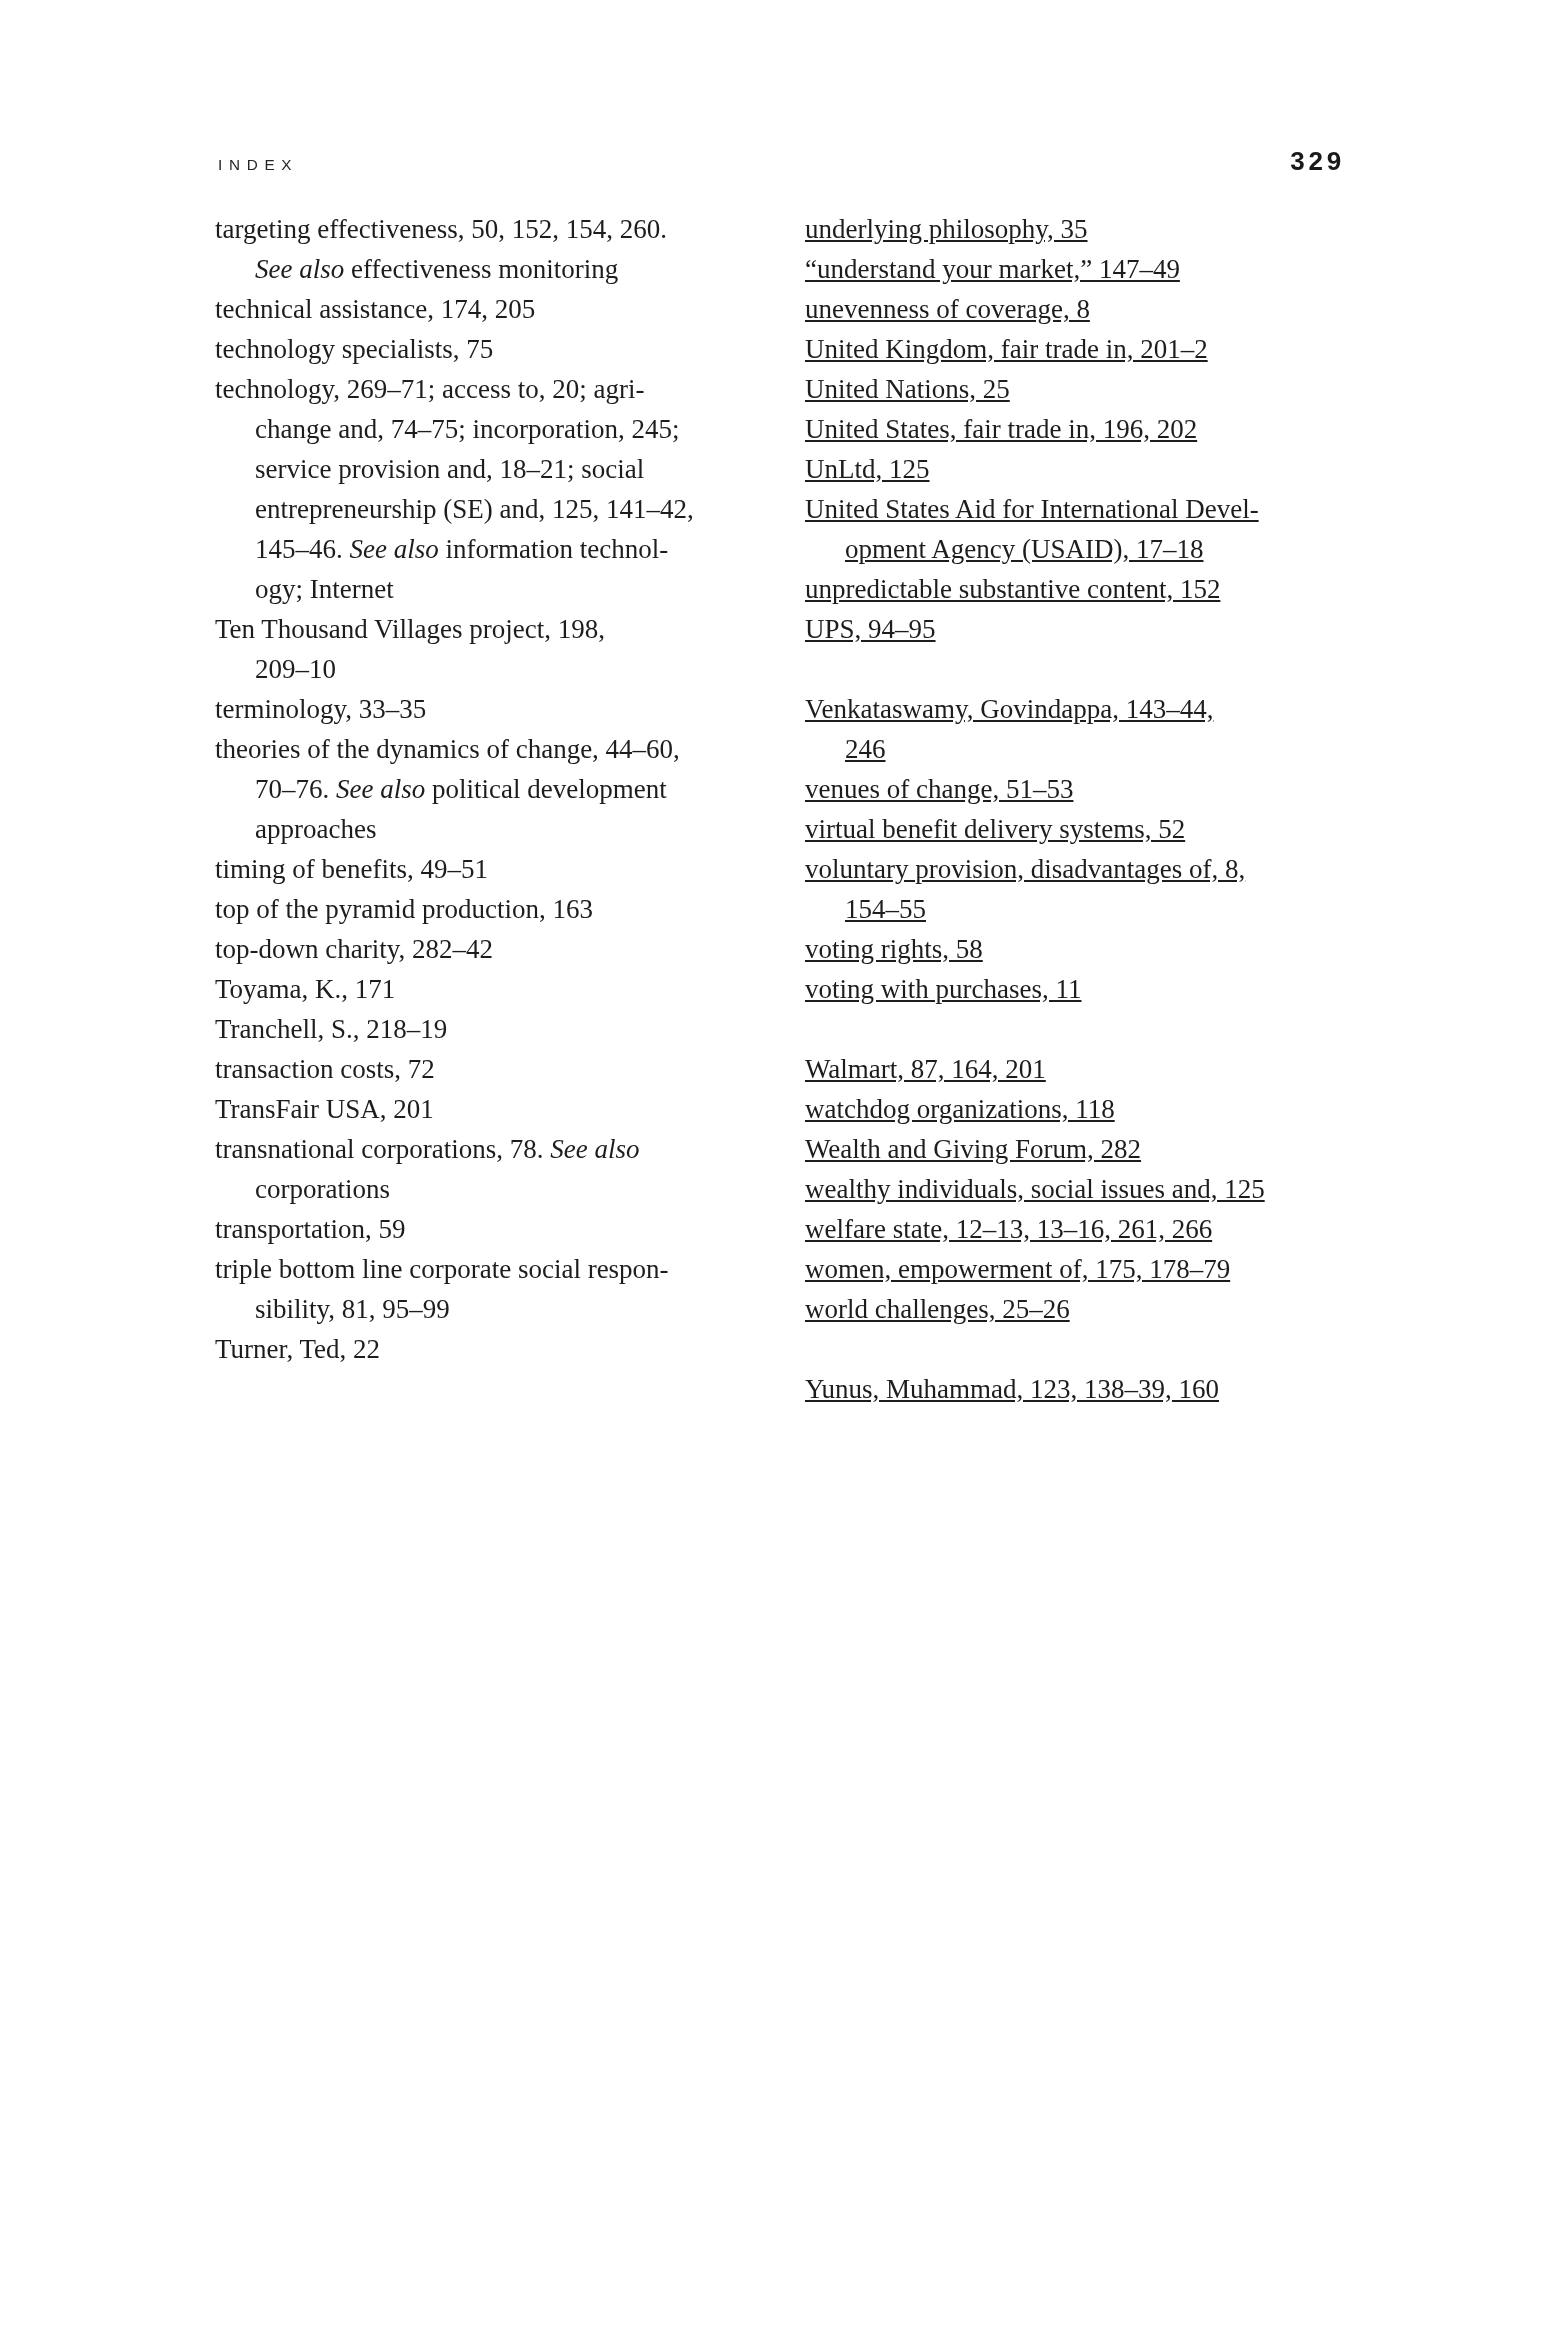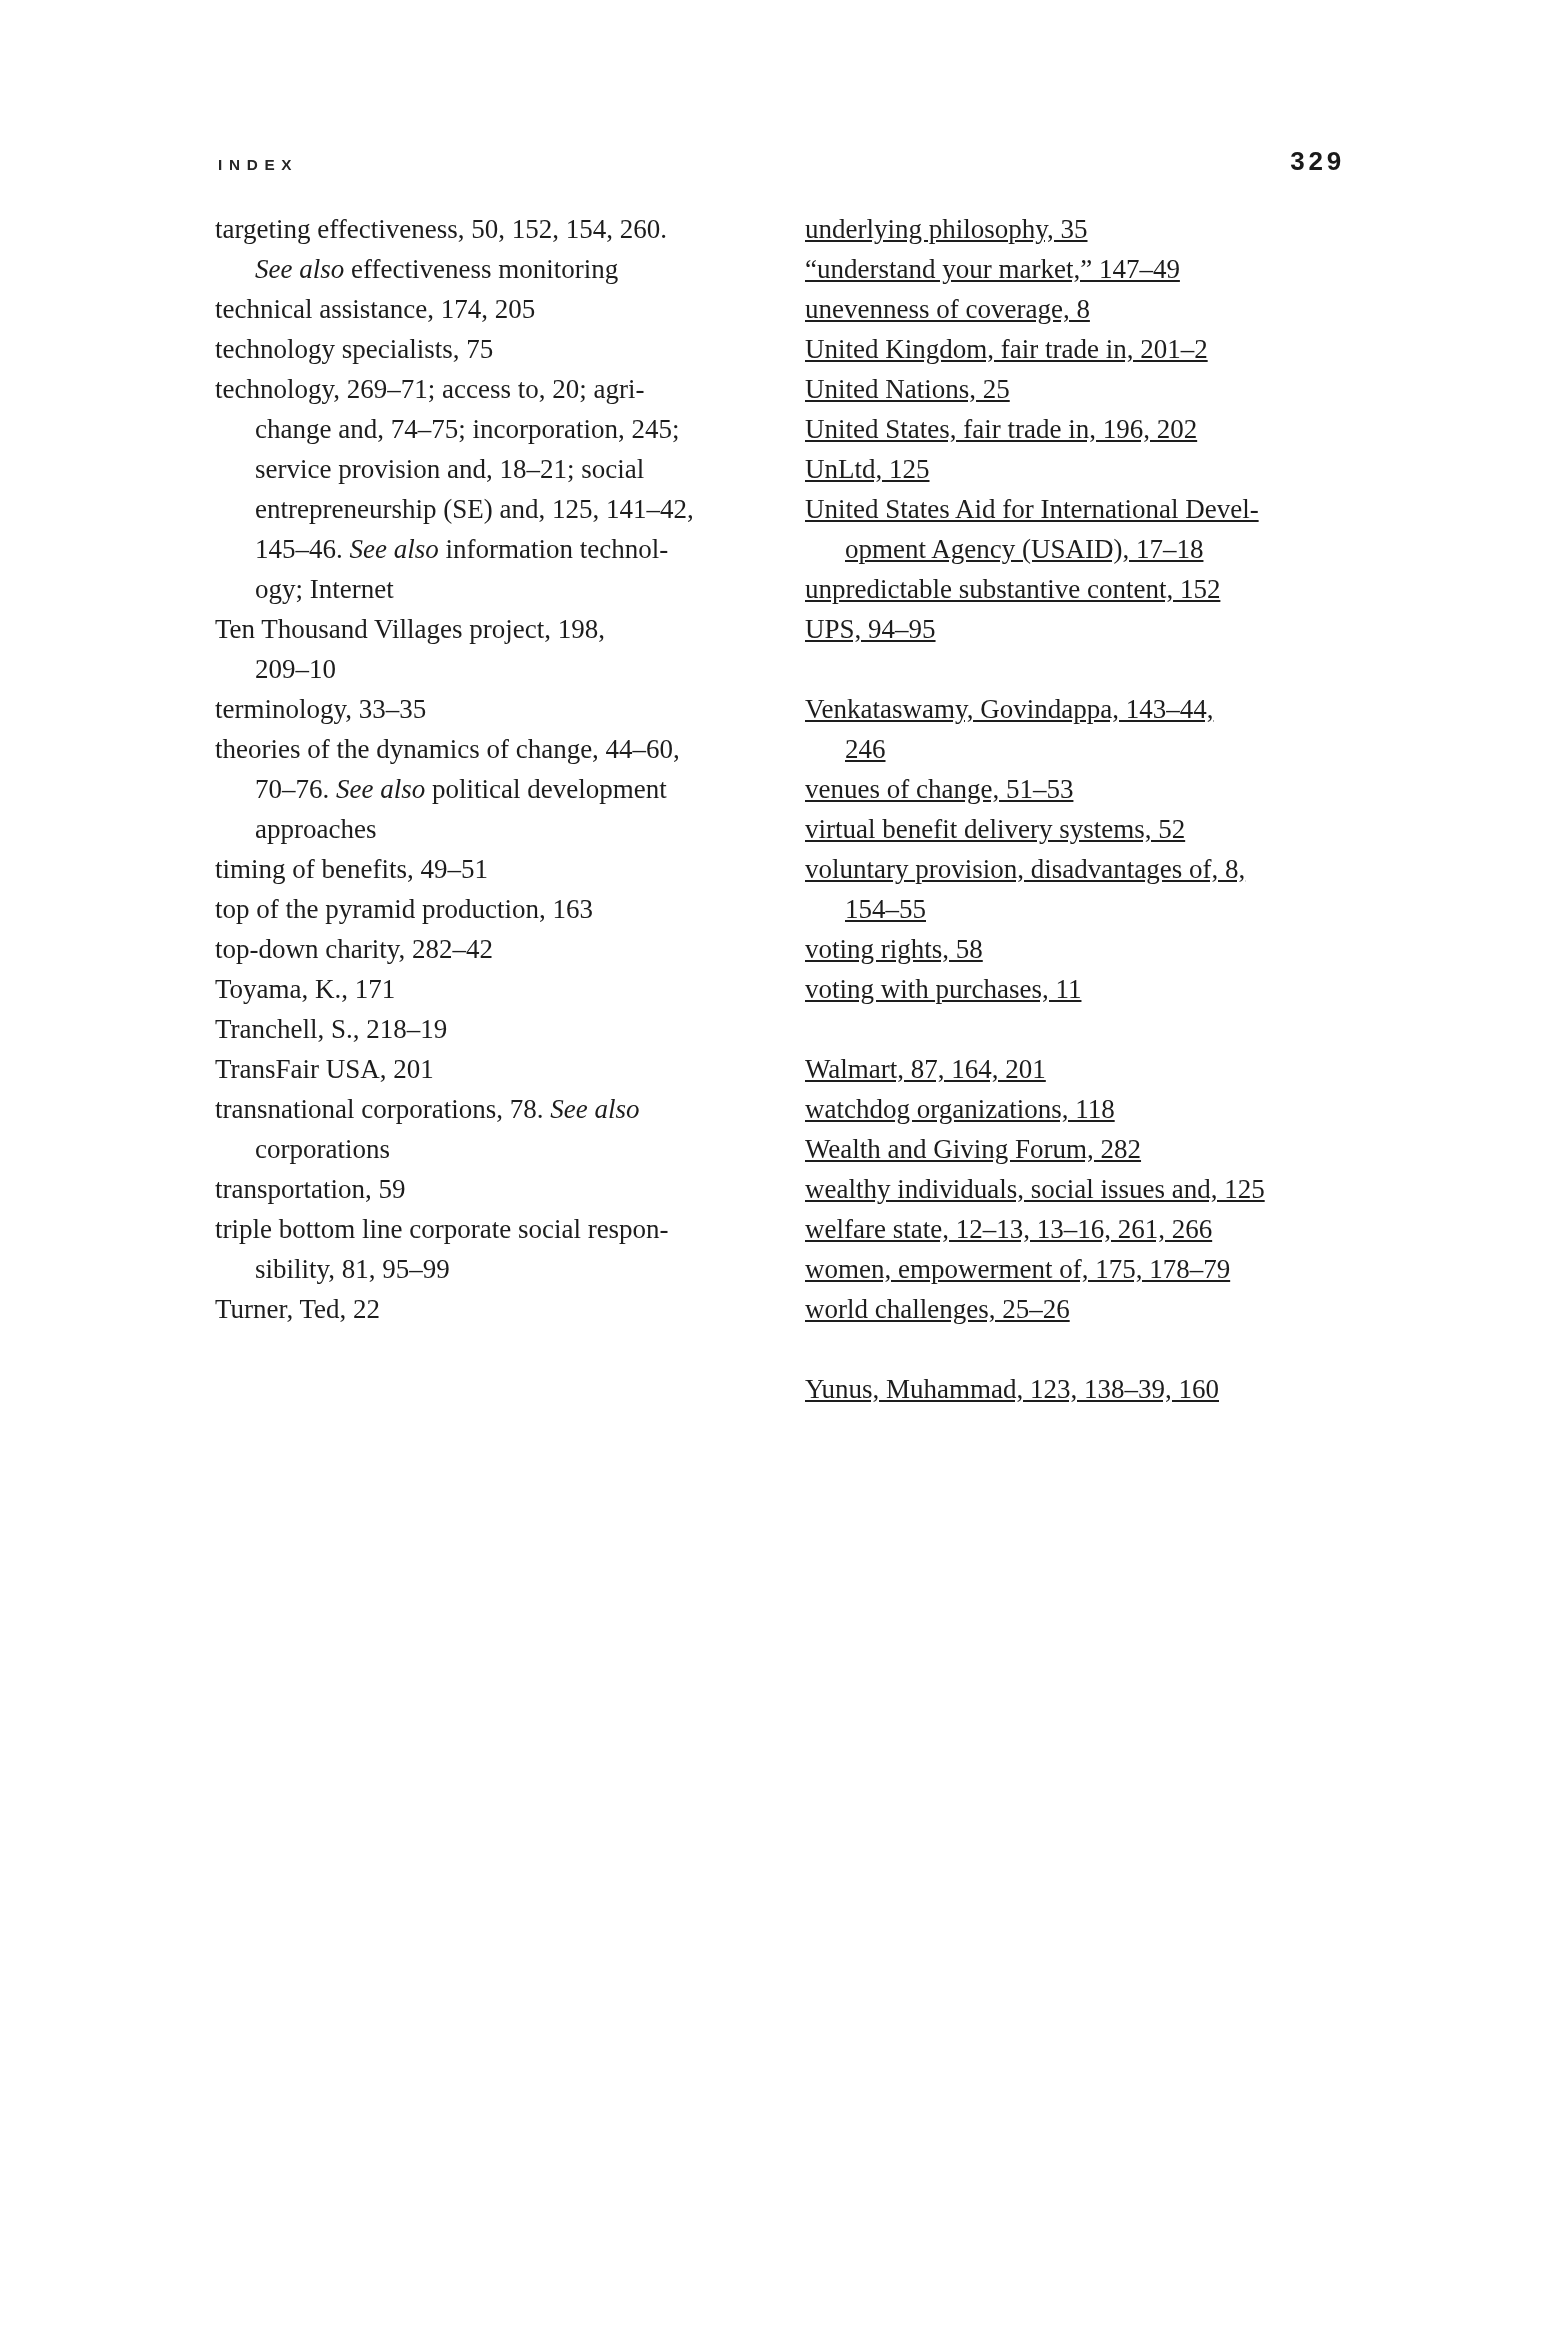--- a/index.html
+++ b/index.html
@@ -22,21 +22,21 @@
     top: 124px;
     width: 1127px;
     display: flex;
     justify-content: space-between;
     align-items: baseline;
     font-family: "Liberation Sans", "DejaVu Sans", sans-serif;
   }
   .running-head-label {
     font-size: 15.3px;
     letter-spacing: 6.7px;
-    font-weight: 700;
+    font-weight: 400;
     color: #262626;
     margin-top: 32px;
   }
   .page-number {
     font-size: 26px;
     font-weight: 700;
     letter-spacing: 3.8px;
     color: #1a1a1a;
   }
   .index-column {
@@ -81,20 +81,21 @@
       <div class="line indent"><span>209–10</span></div>
       <div class="line"><span>terminology, 33–35</span></div>
       <div class="line"><span>theories of the dynamics of change, 44–60,</span></div>
       <div class="line indent"><span>70–76. </span><i>See also</i><span> political development</span></div>
       <div class="line indent"><span>approaches</span></div>
       <div class="line"><span>timing of benefits, 49–51</span></div>
       <div class="line"><span>top of the pyramid production, 163</span></div>
       <div class="line"><span>top-down charity, 282–42</span></div>
       <div class="line"><span>Toyama, K., 171</span></div>
       <div class="line"><span>Tranchell, S., 218–19</span></div>
+      <div class="line"><span>transaction costs, 72</span></div>
       <div class="line"><span>TransFair USA, 201</span></div>
       <div class="line"><span>transnational corporations, 78. </span><i>See also</i></div>
       <div class="line indent"><span>corporations</span></div>
       <div class="line"><span>transportation, 59</span></div>
       <div class="line"><span>triple bottom line corporate social respon-</span></div>
       <div class="line indent"><span>sibility, 81, 95–99</span></div>
       <div class="line"><span>Turner, Ted, 22</span></div>
     </div>
 
   <div class="index-column right">

